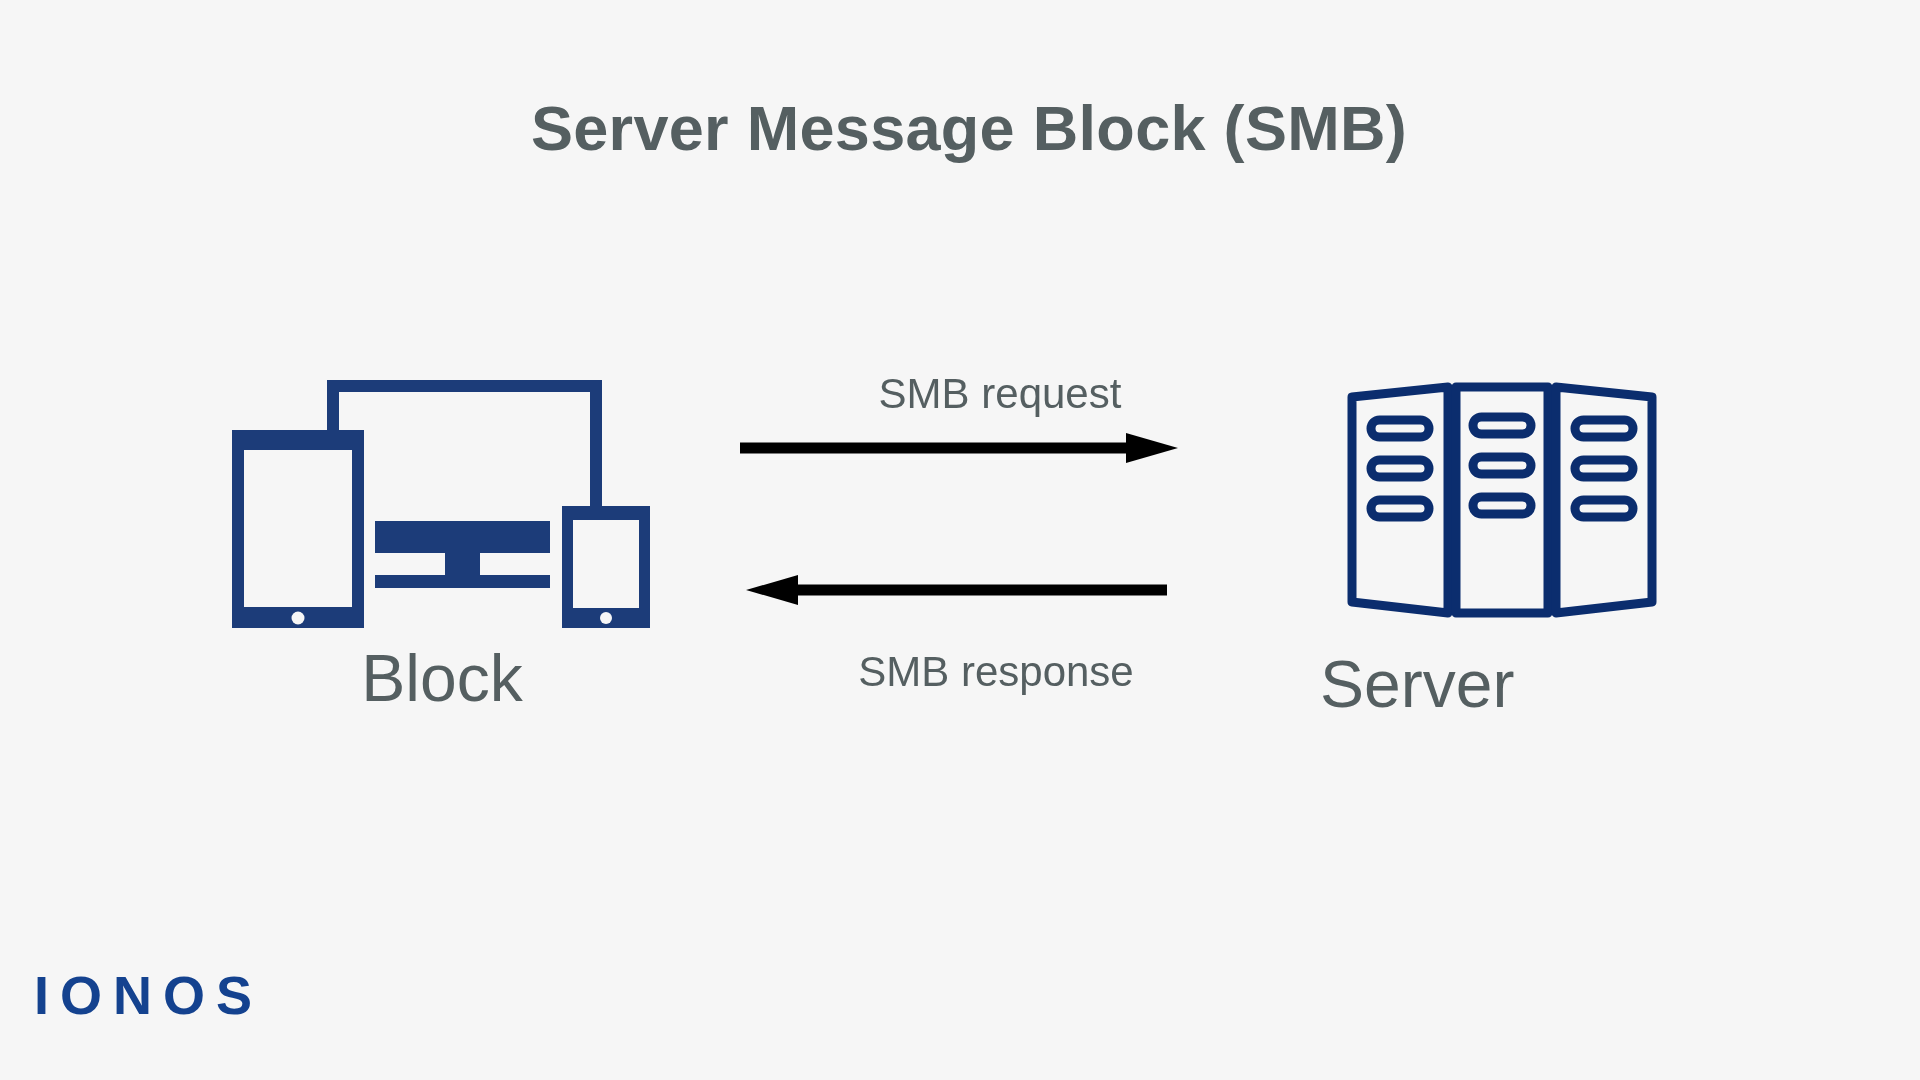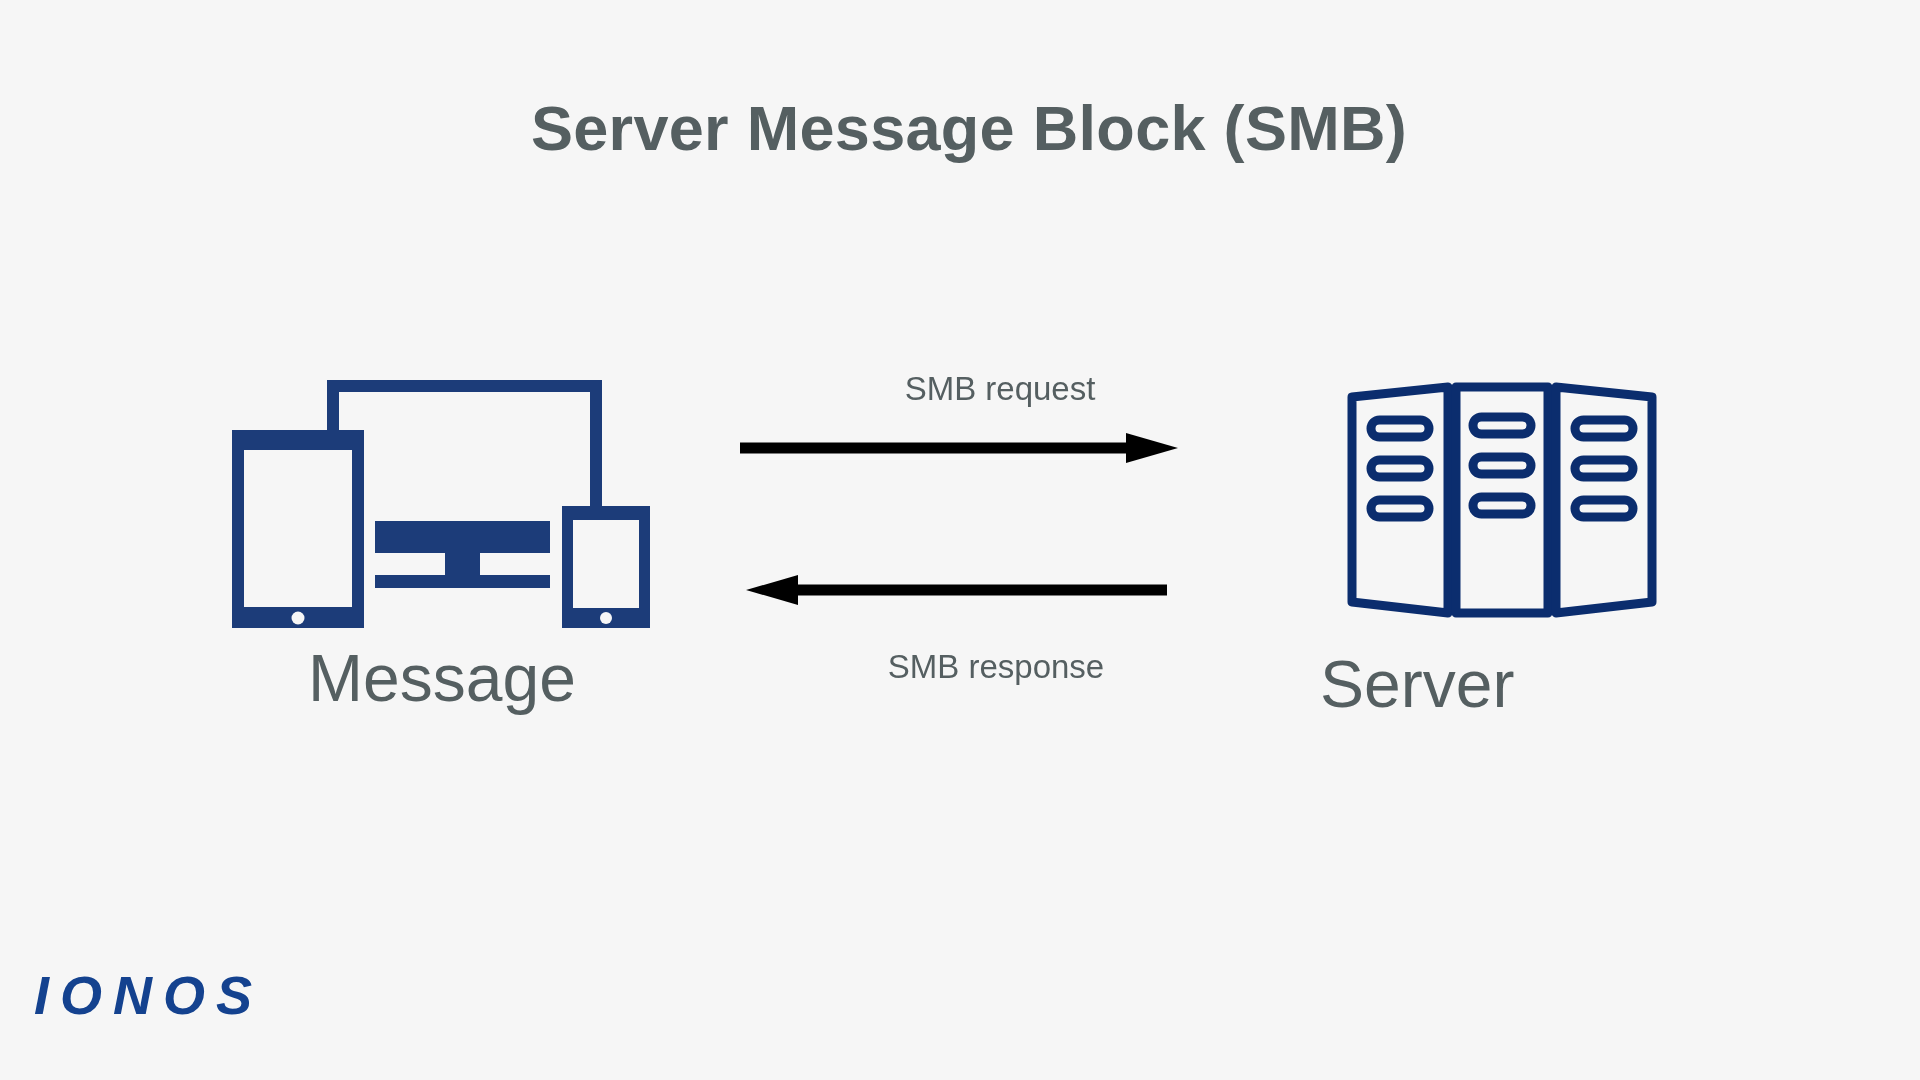--- a/index.html
+++ b/index.html
@@ -92,21 +92,21 @@
     position: absolute;
     left: 740px;
     top: 370px;
     width: 520px;
     height: 320px;
   }
   .flow-label {
     position: absolute;
     width: 520px;
     text-align: center;
-    font-size: 33px;
+    font-size: 42px;
     color: #555f61;
     white-space: nowrap;
   }
   #request-label { top: 0px; left: 0; }
   #response-label { top: 278px; left: -4px; }
 
   .arrow-svg {
     position: absolute;
     left: 0;
   }
@@ -116,21 +116,20 @@
   
   #ionos-logo {
     position: absolute;
     left: 34px;
     top: 968px;
     font-size: 54px;
     font-weight: bold;
     color: #14428f;
     letter-spacing: 11px;
     line-height: 1;
-    font-style: italic;
   }
 </style>
 </head>
 <body>
 
 <div id="stage">
 
   <div id="diagram-title">Server Message Block (SMB)</div>
 
   <div id="client-group">
@@ -149,21 +148,21 @@
         <rect x="213" y="185" width="35" height="32" fill="#1c3c79"></rect>
 
         <rect x="143" y="207" width="175" height="13" fill="#1c3c79"></rect>
 
         <rect x="330" y="138" width="88" height="122" fill="#1c3c79"></rect>
         <rect x="341" y="152" width="66" height="88" fill="#f6f6f6"></rect>
         <circle cx="374" cy="250" r="6" fill="#f6f6f6"></circle>
       </svg>
     </div>
 
-    <div id="client-label">Message</div>
+    <div id="client-label">Block</div>
   </div>
 
   <div id="flow-area">
 
     <div class="flow-label" id="request-label">SMB request</div>
 
     <div class="arrow-svg" id="request-arrow-wrap">
       <svg viewBox="0 0 445 40" width="445" height="40" xmlns="http://www.w3.org/2000/svg">
         <rect x="0" y="14.5" width="392" height="11" fill="#000000"></rect>
         <polygon points="386,5 438,20 386,35" fill="#000000"></polygon>

